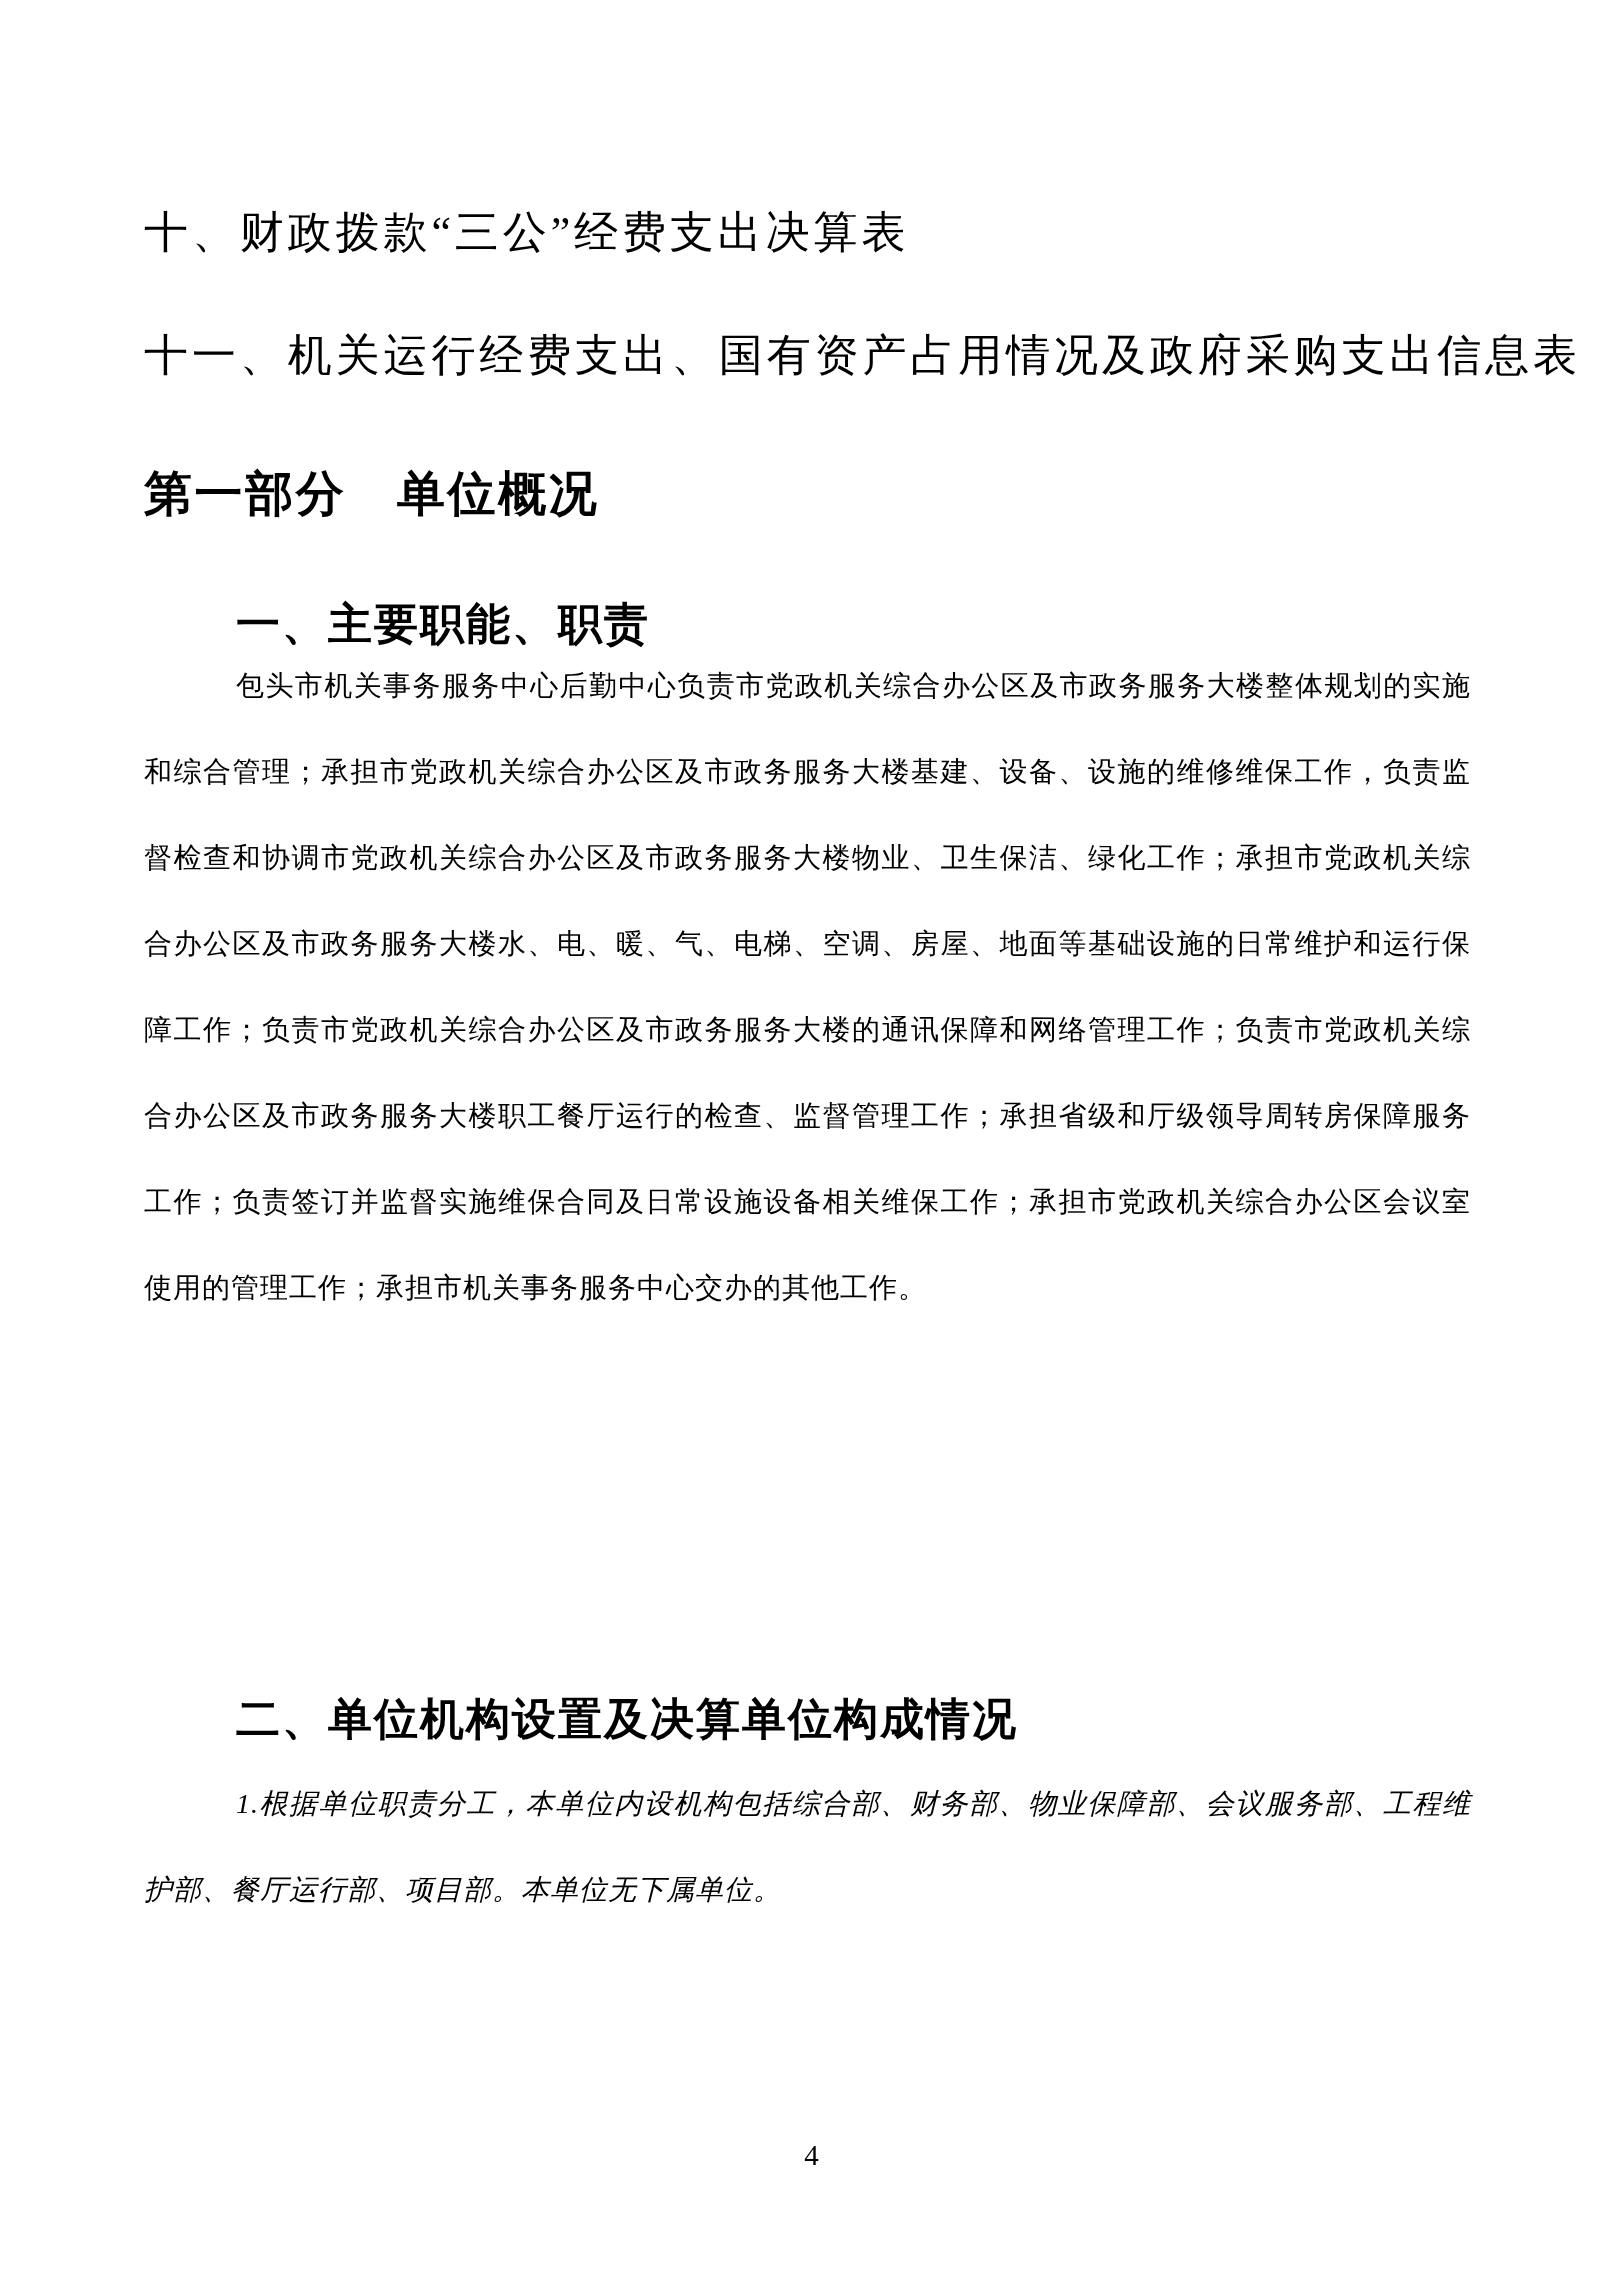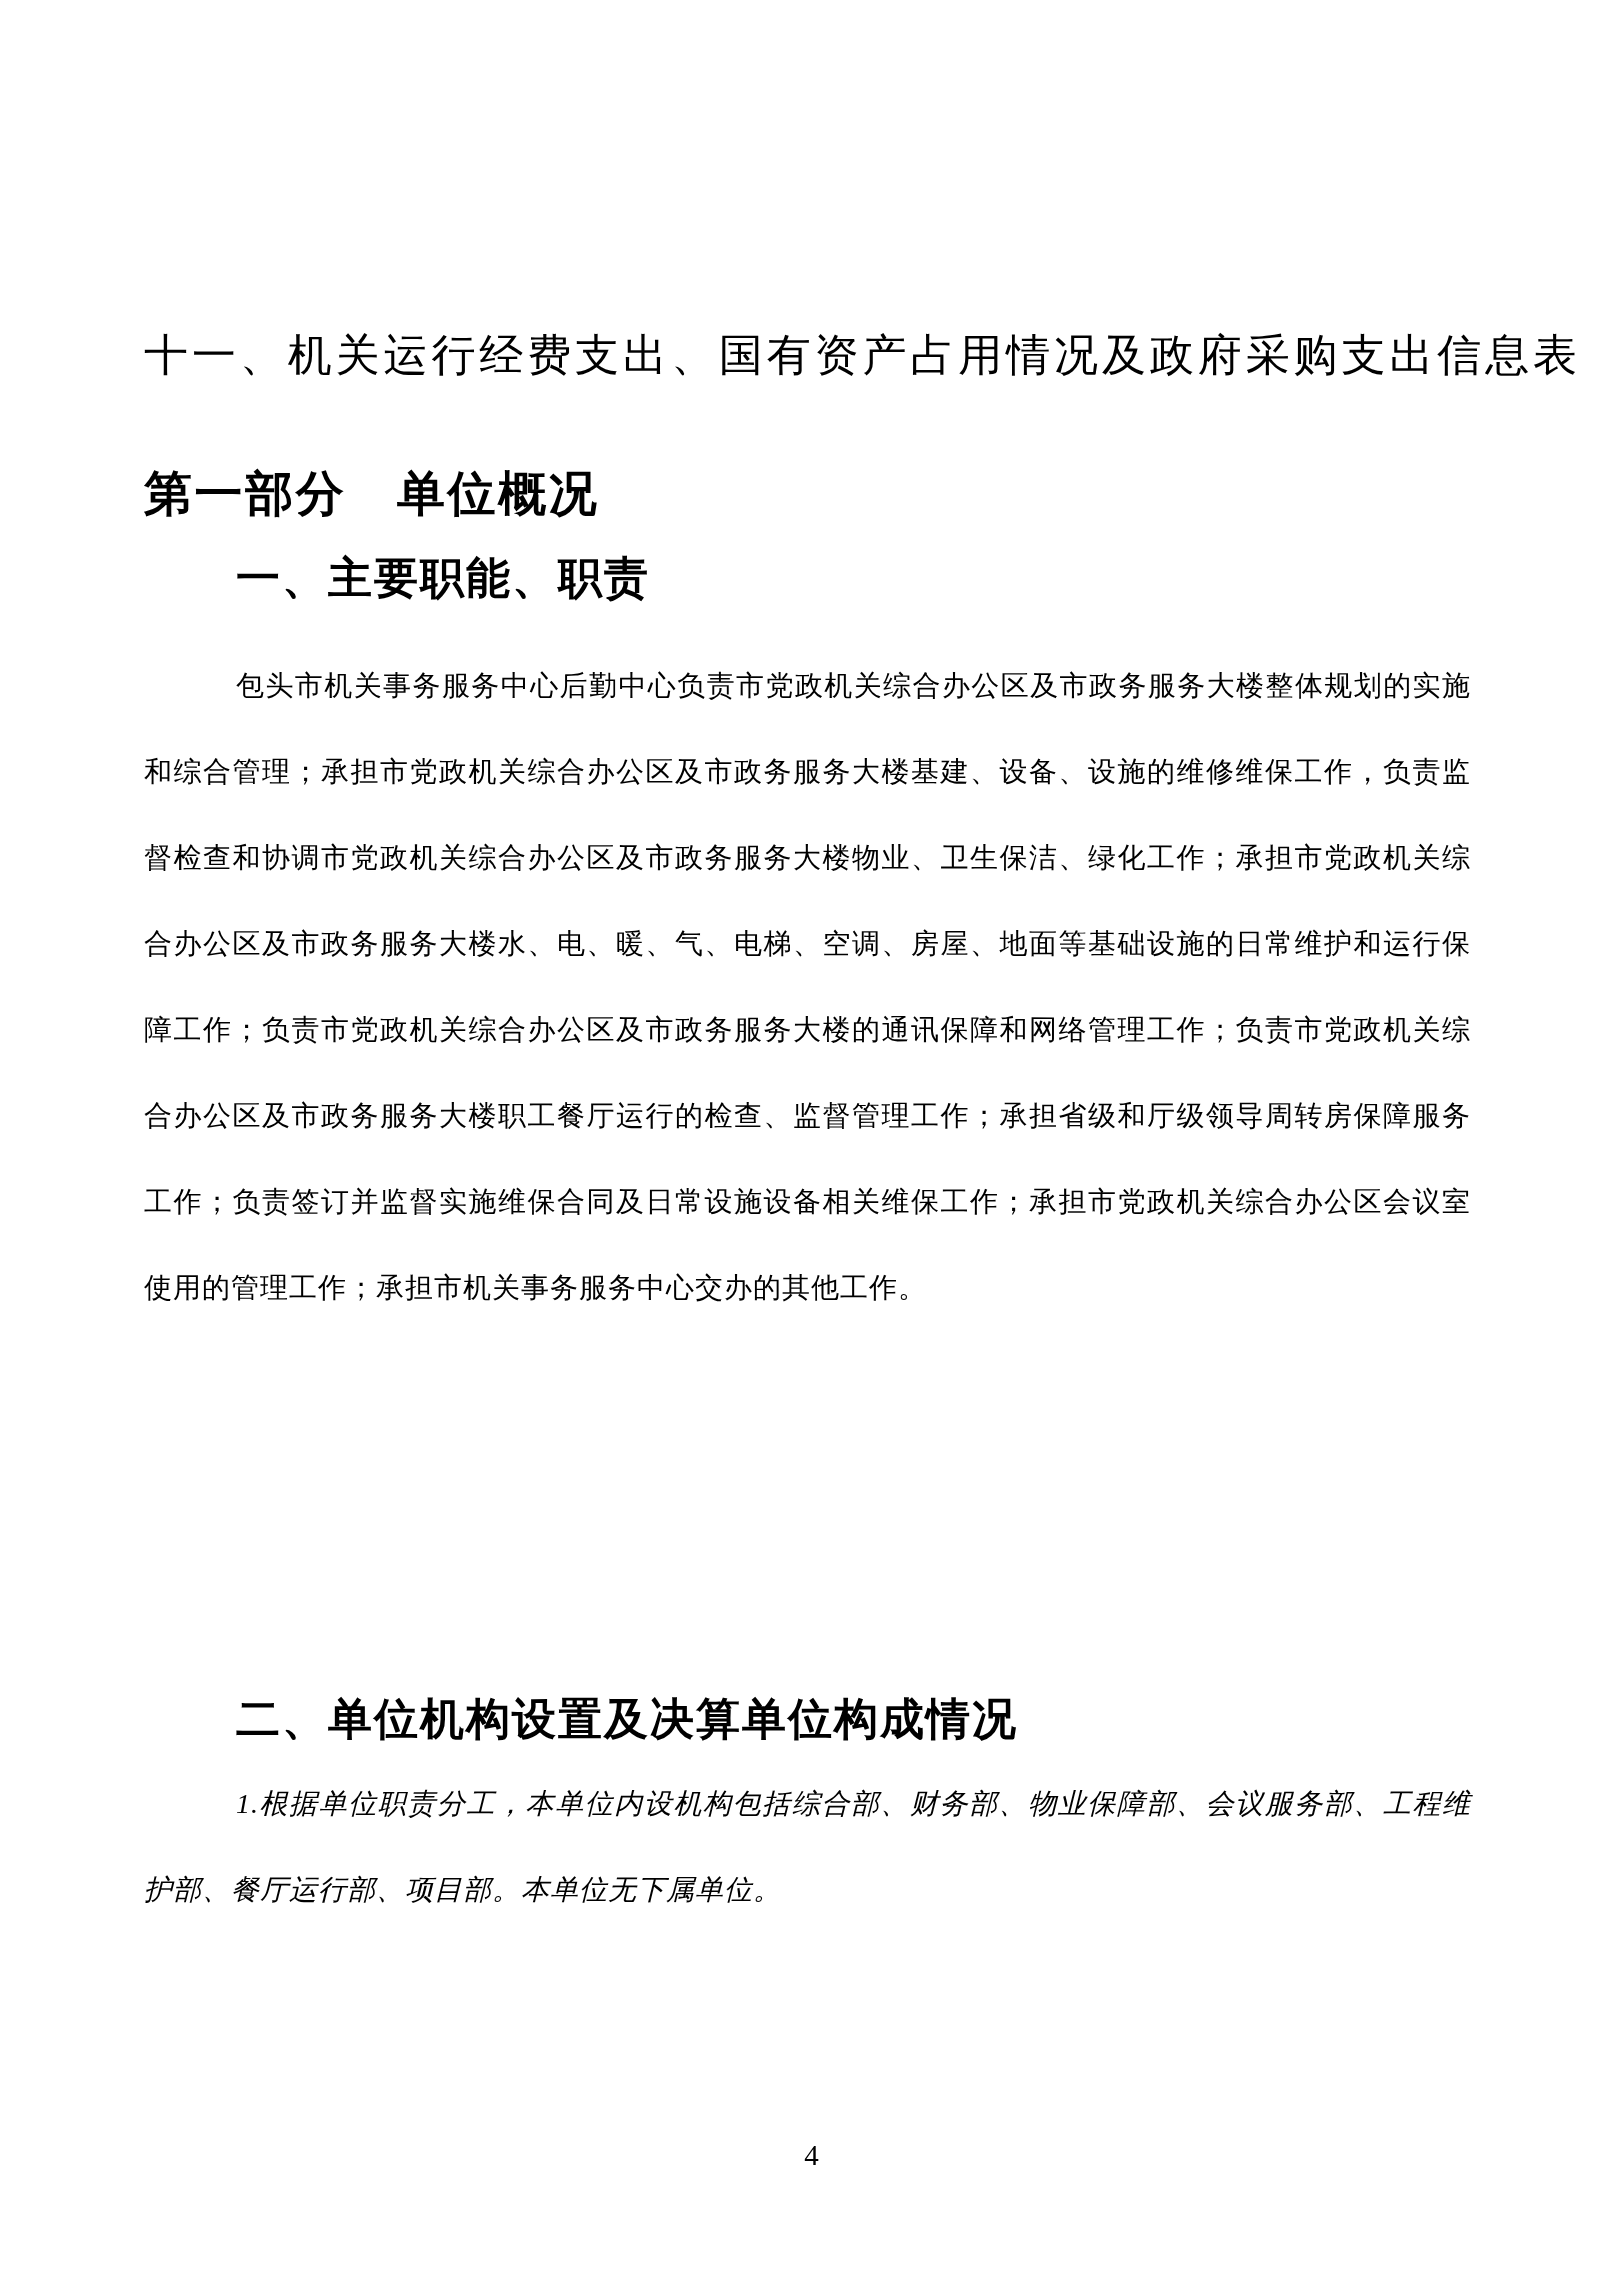--- a/index.html
+++ b/index.html
@@ -44,21 +44,21 @@
   }
   
   .section-heading {
     font-size: 44px;
     line-height: 52px;
     font-weight: 700;
     letter-spacing: 2px;
     text-indent: 92px;
     font-family: "Liberation Sans", sans-serif;
   }
-  .section-heading-1 { top: 552px; }
+  .section-heading-1 { top: 598px; }
   .section-heading-2 { top: 1693px; }
   
   .body-paragraph {
     font-size: 28px;
     line-height: 86px;
     letter-spacing: 1px;
     text-align: justify;
     text-justify: inter-character;
     text-indent: 92px;
     font-family: "Liberation Serif", serif;
@@ -75,20 +75,21 @@
     font-size: 29px;
     line-height: 34px;
     font-family: "Liberation Serif", serif;
   }
 </style>
 </head>
 <body>
 
 <div class="page">
 
+  <div class="content-block toc-line toc-line-1">十、财政拨款“三公”经费支出决算表</div>
 
   <div class="content-block toc-line toc-line-2">十一、机关运行经费支出、国有资产占用情况及政府采购支出信息表</div>
 
   <div class="content-block part-heading">第一部分　单位概况</div>
 
   <div class="content-block section-heading section-heading-1">一、主要职能、职责</div>
 
   <div class="content-block body-paragraph body-paragraph-1">包头市机关事务服务中心后勤中心负责市党政机关综合办公区及市政务服务大楼整体规划的实施和综合管理；承担市党政机关综合办公区及市政务服务大楼基建、设备、设施的维修维保工作，负责监督检查和协调市党政机关综合办公区及市政务服务大楼物业、卫生保洁、绿化工作；承担市党政机关综合办公区及市政务服务大楼水、电、暖、气、电梯、空调、房屋、地面等基础设施的日常维护和运行保障工作；负责市党政机关综合办公区及市政务服务大楼的通讯保障和网络管理工作；负责市党政机关综合办公区及市政务服务大楼职工餐厅运行的检查、监督管理工作；承担省级和厅级领导周转房保障服务工作；负责签订并监督实施维保合同及日常设施设备相关维保工作；承担市党政机关综合办公区会议室使用的管理工作；承担市机关事务服务中心交办的其他工作。</div>
 
   <div class="content-block section-heading section-heading-2">二、单位机构设置及决算单位构成情况</div>

